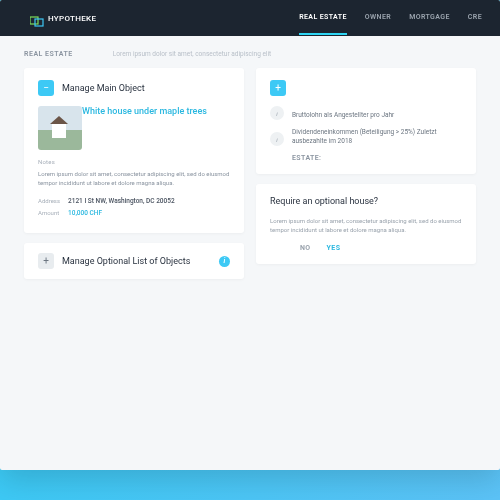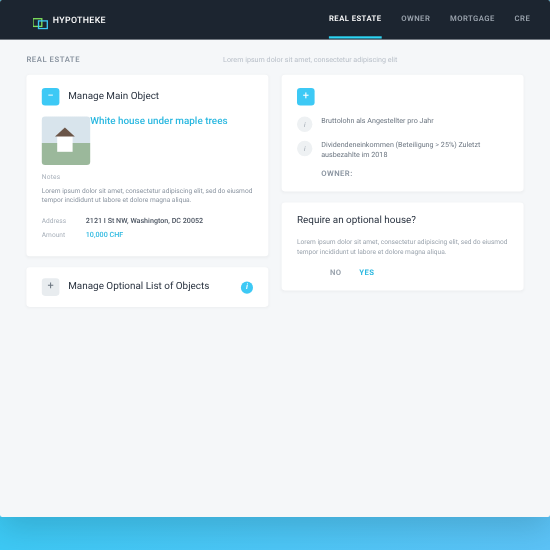--- a/index.html
+++ b/index.html
@@ -77,21 +77,20 @@
     .sub-title {
       font-size: 7px;
       color: #8a94a0;
       font-weight: 600;
       letter-spacing: 0.5px;
     }
     .sub-desc {
       font-size: 6.5px;
       color: #b8bfc8;
       flex: 1;
-      margin-left: 90px;
     }
     .content {
       display: flex;
       gap: 12px;
       padding: 0 24px 20px;
     }
     .col {
       flex: 1;
       display: flex;
       flex-direction: column;
@@ -188,41 +187,41 @@
       letter-spacing: 0.2px;
     }
     .notes-text {
       font-size: 6px;
       color: #8a94a0;
       line-height: 1.5;
       margin-bottom: 10px;
     }
     .meta-row {
       display: flex;
-      gap: 10px;
+      gap: 0;
       margin-bottom: 4px;
       align-items: baseline;
     }
     .meta-label {
       font-size: 6px;
       color: #a8b0ba;
       width: 30px;
     }
     .meta-value {
       font-size: 6.5px;
       color: #4a5360;
       font-weight: 500;
     }
     .meta-value.amount {
       color: #2bb8e0;
     }
     .req-item {
       display: flex;
       gap: 8px;
-      align-items: flex-start;
+      align-items: flex-end;
       margin-bottom: 8px;
     }
     .req-bullet {
       width: 14px;
       height: 14px;
       border-radius: 50%;
       background: #eef1f3;
       color: #9aa3ad;
       font-size: 6px;
       display: flex;
@@ -337,21 +336,21 @@
           <div class="sq-btn blue">+</div>
         </div>
         <div class="req-item">
           <div class="req-bullet">i</div>
           <div class="req-text">Bruttolohn als Angestellter pro Jahr</div>
         </div>
         <div class="req-item">
           <div class="req-bullet">i</div>
           <div class="req-text">Dividendeneinkommen (Beteiligung &gt; 25%) Zuletzt ausbezahlte im 2018</div>
         </div>
-        <div class="total-row">OWNER:</div>
+        <div class="total-row">ESTATE:</div>
       </div>
 
       <div class="card">
         <div class="card-title" style="margin-bottom:10px">Require an optional house?</div>
         <div class="opt-desc">Lorem ipsum dolor sit amet, consectetur adipiscing elit, sed do eiusmod tempor incididunt ut labore et dolore magna aliqua.</div>
         <div class="yn-row">
           <div class="yn-btn no">NO</div>
           <div class="yn-btn yes">YES</div>
         </div>
       </div>

